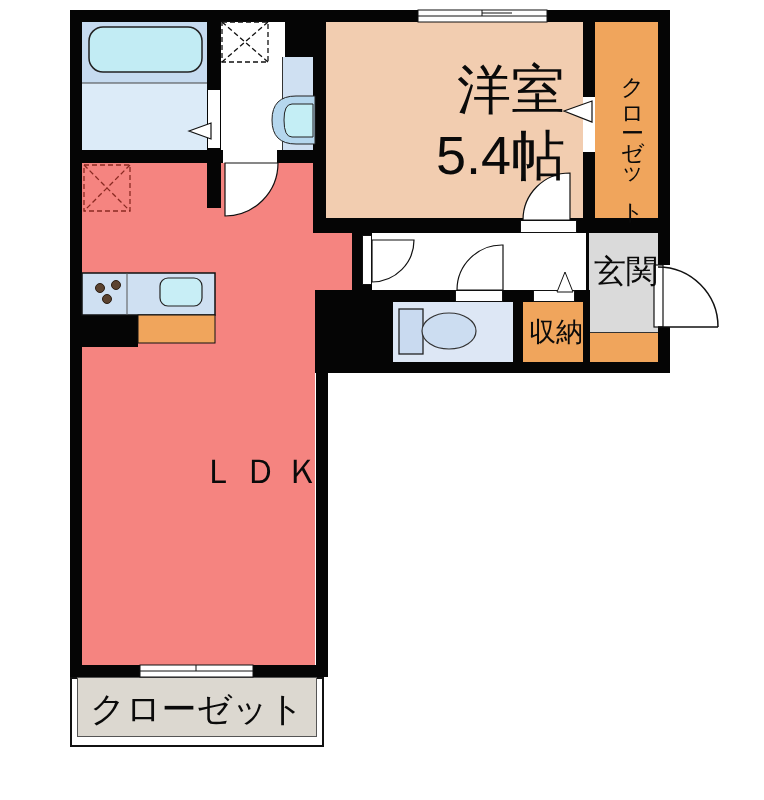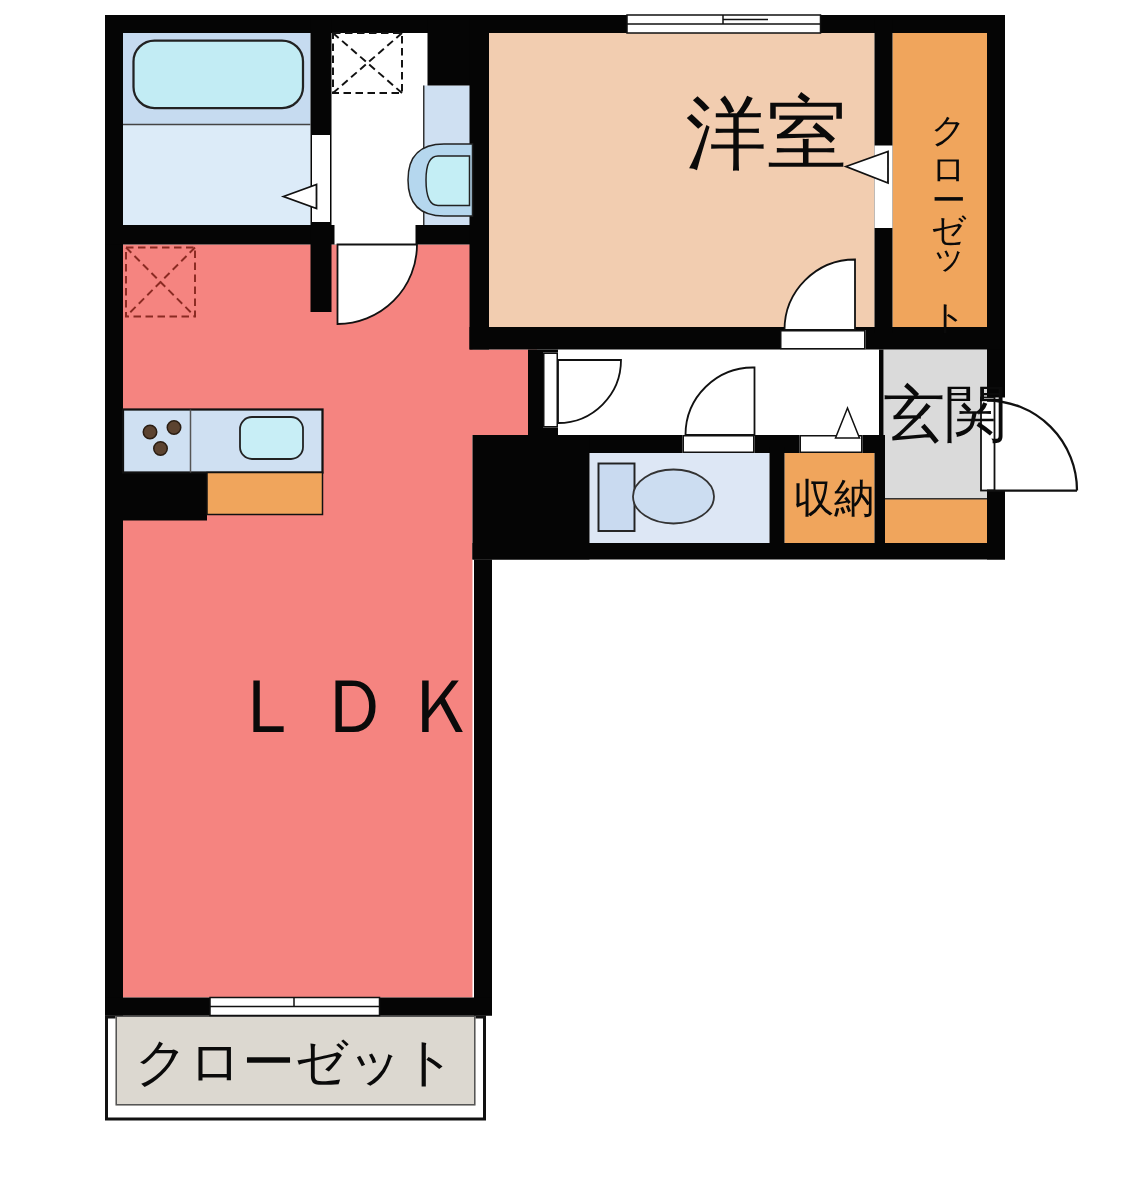--- a/index.html
+++ b/index.html
@@ -133,25 +133,26 @@
   </g>
   <g>
     <rect x="140" y="665" width="113" height="12" fill="#ffffff" stroke="#111" stroke-width="1"></rect>
     <line x1="140" y1="671" x2="253" y2="671" stroke="#111" stroke-width="1"></line>
     <line x1="196" y1="665" x2="196" y2="671" stroke="#111" stroke-width="1"></line>
   </g>
 </svg>
 
 <div class="abs label" style="left:305px;top:56px;width:260px;font-size:54px;line-height:66px;">
   <div>洋室</div>
+  <div>5.4帖</div>
 </div>
 
-<div class="abs label" style="left:70px;top:438px;width:258px;font-size:50px;line-height:67px;">
+<div class="abs label" style="left:70px;top:438px;width:258px;font-size:34px;line-height:67px;">
   <div style="letter-spacing:8px;">ＬＤＫ</div>
 </div>
 
 <div class="abs label vtext" style="left:600px;top:36px;width:46px;height:180px;font-size:23px;">クローゼット</div>
 
-<div class="abs label" style="left:589px;top:252px;width:69px;font-size:41px;">玄関</div>
+<div class="abs label" style="left:589px;top:252px;width:69px;font-size:32px;">玄関</div>
 
 <div class="abs label" style="left:523px;top:316px;width:60px;font-size:27px;">収納</div>
 
 <div class="abs label" style="left:66px;top:688px;width:238px;font-size:35px;">クローゼット</div>
 
 </body></html>

